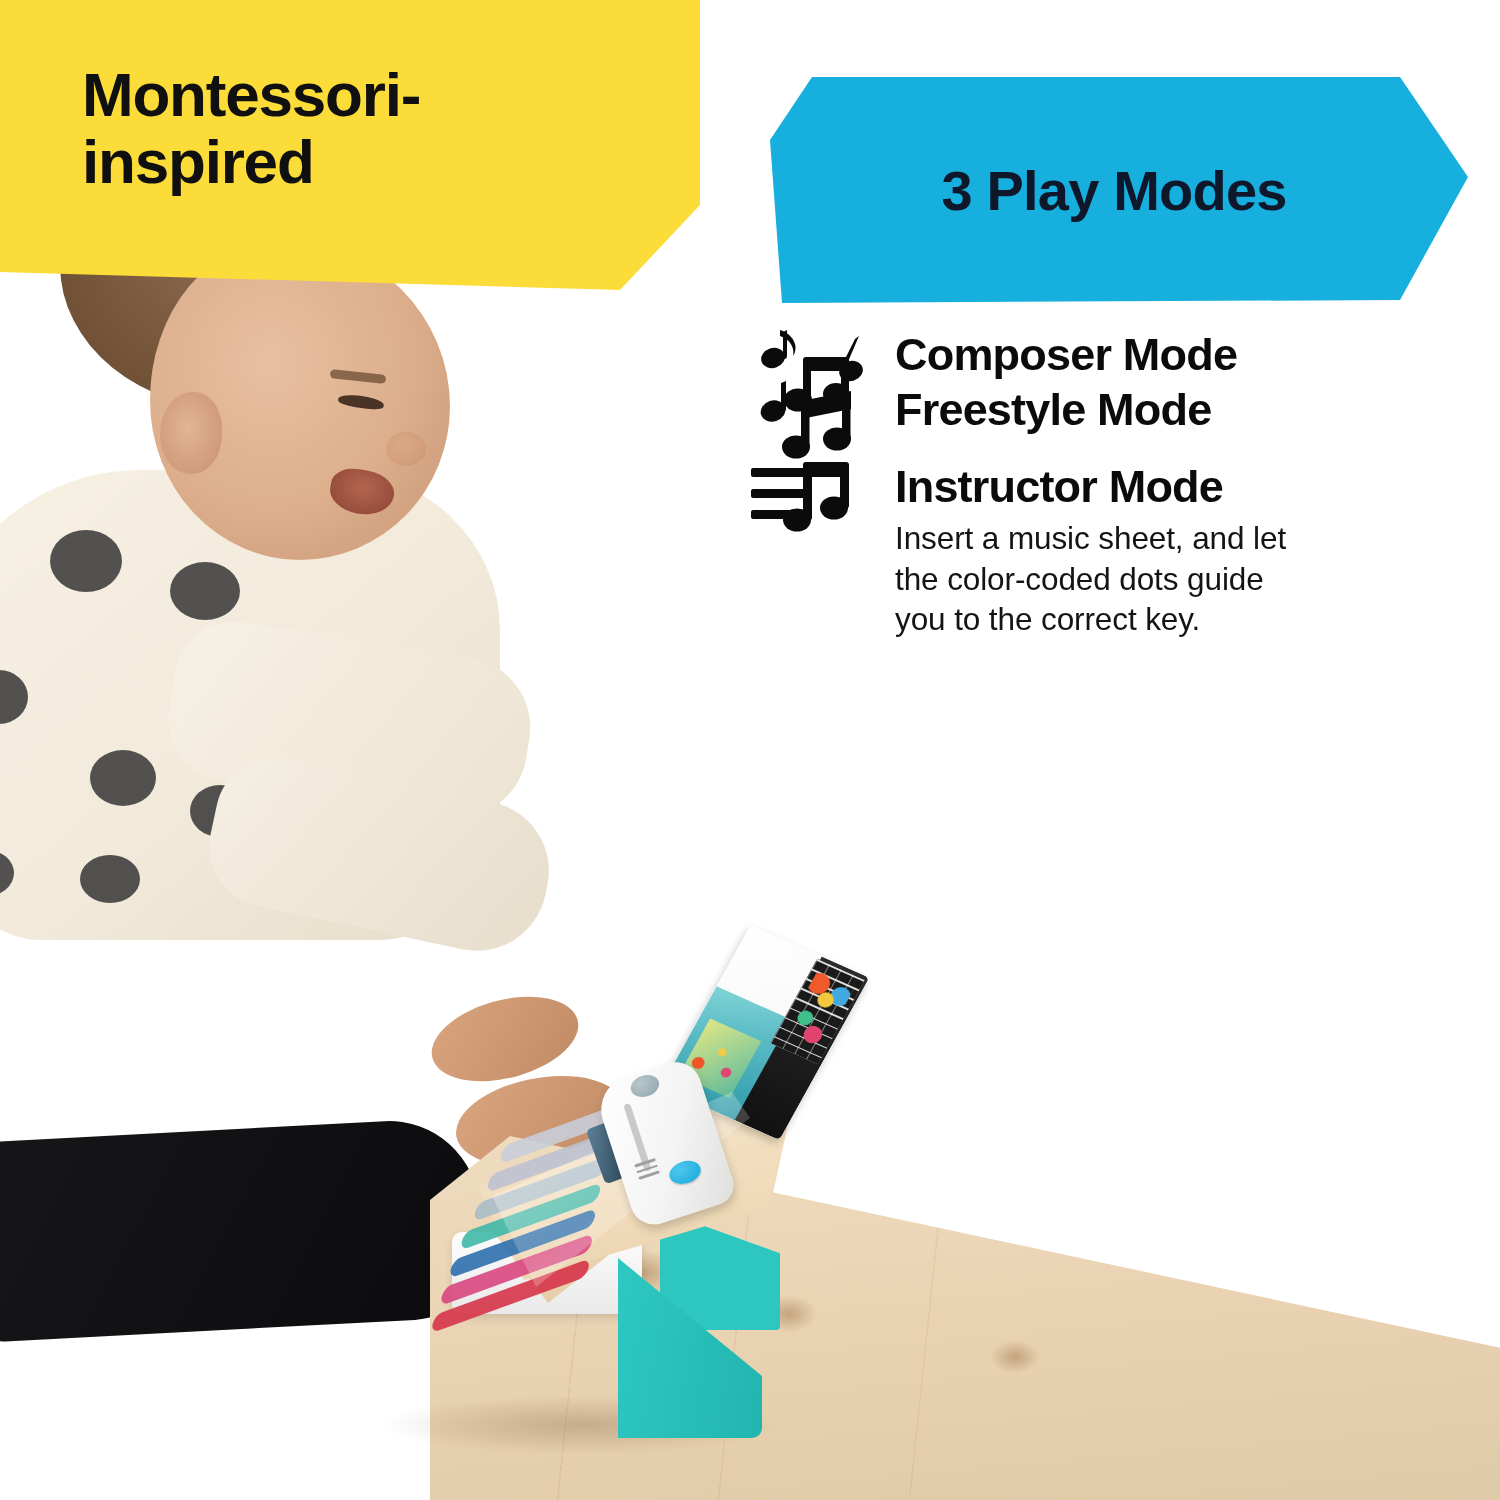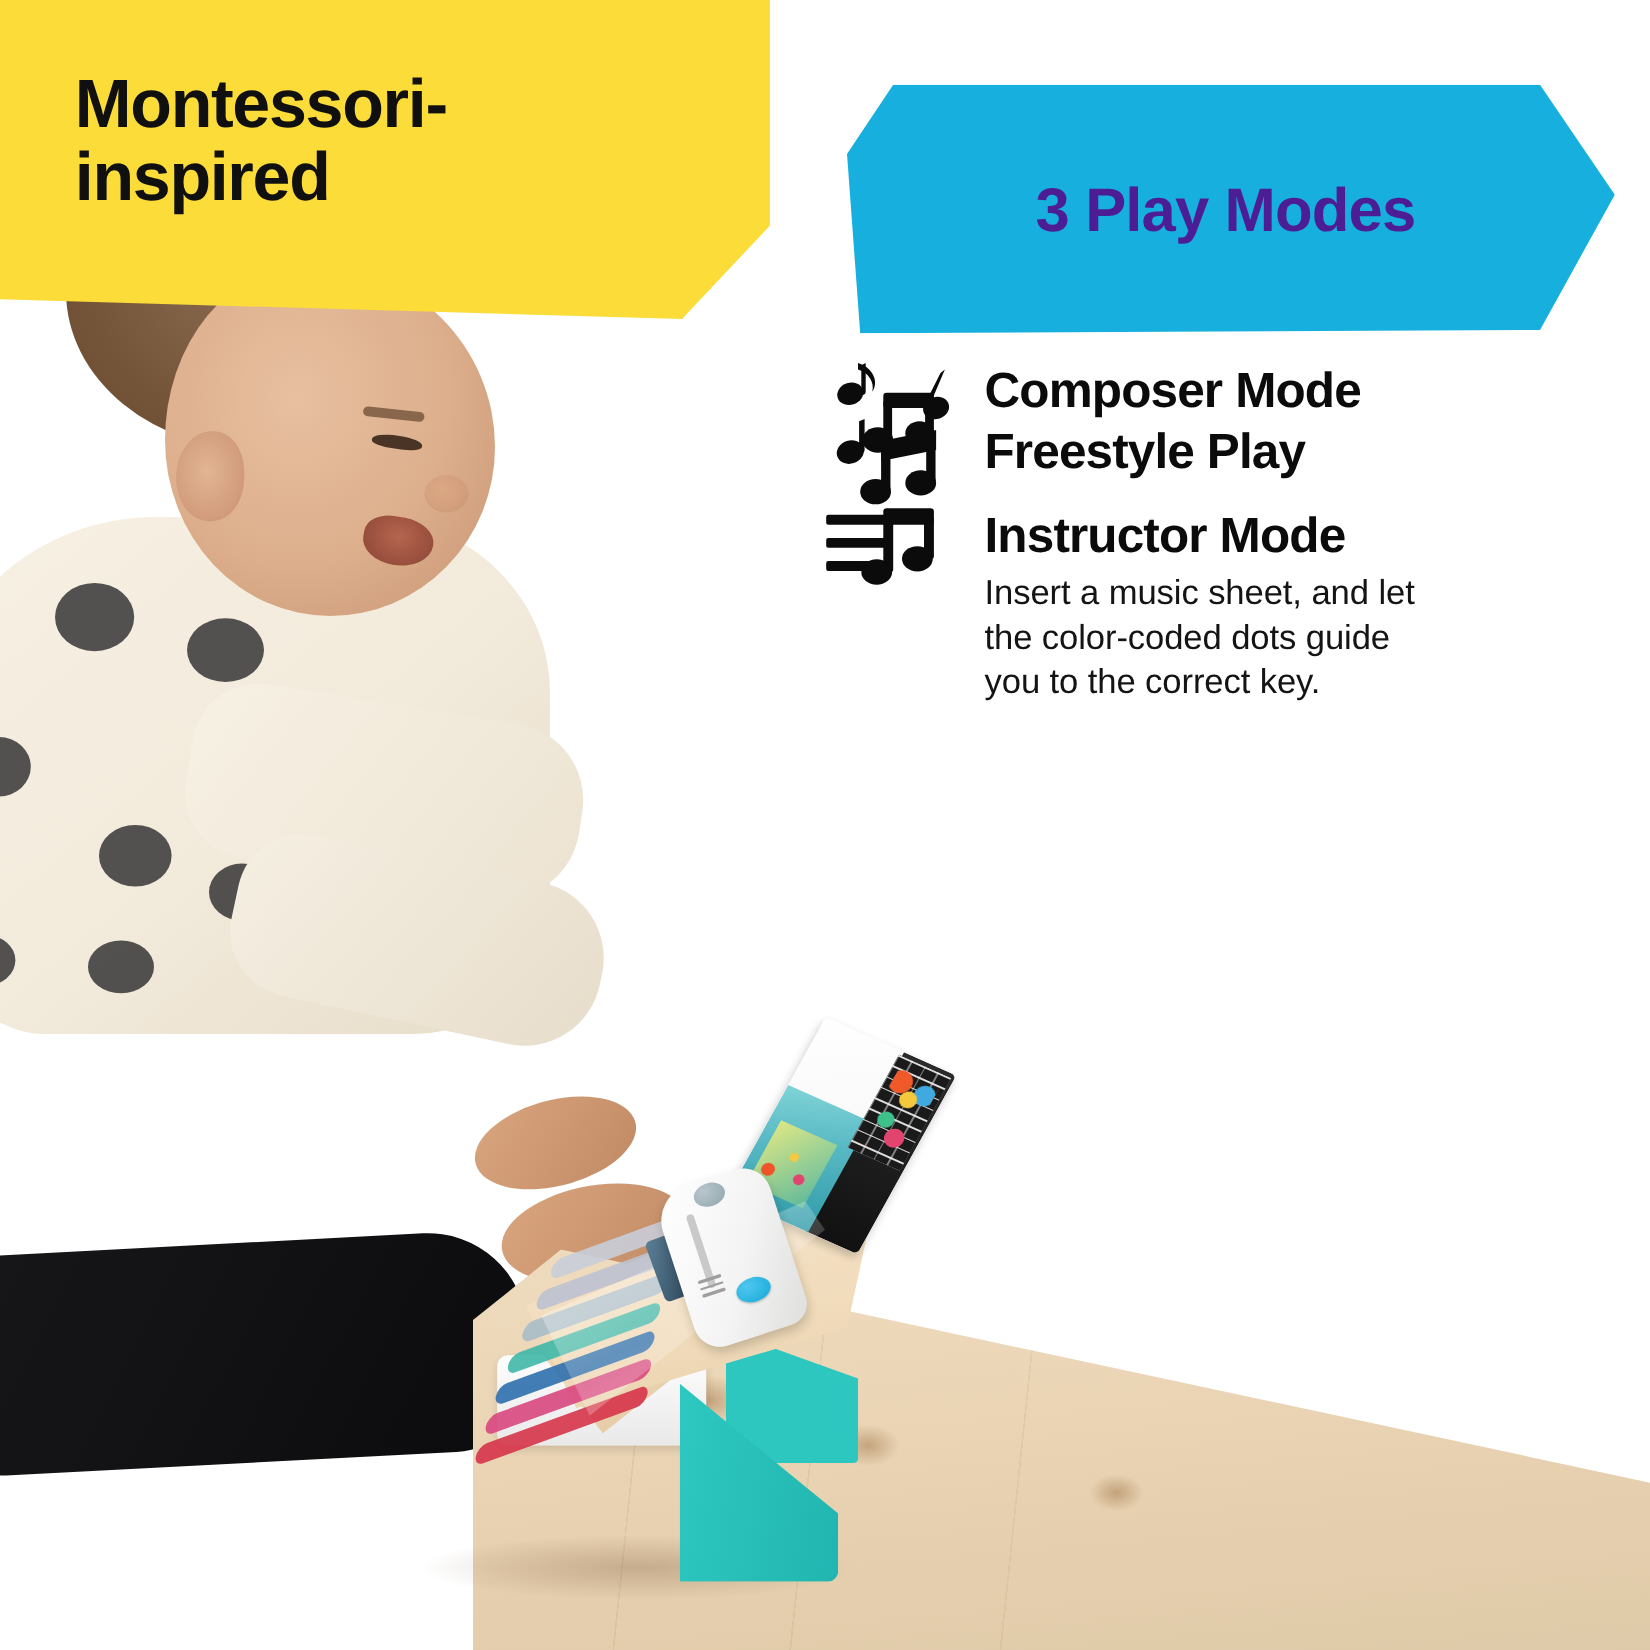--- a/index.html
+++ b/index.html
@@ -13,35 +13,35 @@
   }
 
   
   .banner-yellow{
     position:absolute; left:0; top:0; width:700px; height:290px;
     background:#fbdc38;
     clip-path:polygon(0 0, 700px 0, 700px 205px, 620px 290px, 0 272px);
     z-index:5;
   }
   .banner-yellow .btxt{
-    position:absolute; left:68px; top:62px; width:560px;
+    position:absolute; left:82px; top:62px; width:560px;
     font-size:62px; font-weight:bold; line-height:1.08;
     letter-spacing:-1.2px; color:#101010; white-space:pre-line;
   }
 
   .banner-blue{
     position:absolute; left:740px; top:55px; width:740px; height:265px;
     background:#17b0de;
     clip-path:polygon(30px 85px, 72px 22px, 660px 22px, 728px 122px, 660px 245px, 42px 248px);
     z-index:5;
     display:flex; align-items:center; justify-content:center;
   }
   .banner-blue .btxt{
     font-size:56px; font-weight:bold; letter-spacing:-0.8px;
-    color:#4c1d95; margin-top:6px; margin-left:8px;
+    color:#0f172a; margin-top:6px; margin-left:8px;
   }
 
   
   .features{
     position:absolute; left:745px; top:332px; width:740px; z-index:6;
   }
   .feature{
     position:relative; padding-left:150px; 
   }
   .feature .ficon{
@@ -448,21 +448,21 @@
         <path d="M30 2 L35 0 L35 28 C35 31 31 32 30 29 Z"></path>
         <ellipse cx="22" cy="30" rx="12.5" ry="10.5" transform="rotate(-18 22 30)"></ellipse>
 
         <path d="M50 20 L100 10 L100 28 L50 38 Z"></path>
         <rect x="50" y="26" width="8.5" height="40" rx="2"></rect>
         <rect x="91" y="18" width="8.5" height="40" rx="2"></rect>
         <ellipse cx="45" cy="66" rx="14" ry="11.5"></ellipse>
         <ellipse cx="86" cy="58" rx="14" ry="11.5"></ellipse>
       </svg>
     </span>
-    <div class="ftitle">Freestyle Play</div>
+    <div class="ftitle">Freestyle Mode</div>
   </div>
 
   <div class="feature f3">
     <span class="ficon">
       <svg viewBox="0 0 125 86" xmlns="http://www.w3.org/2000/svg" fill="#0b0b0b">
 
         <rect x="0" y="10" width="60" height="9" rx="2"></rect>
         <rect x="0" y="31" width="55" height="9" rx="2"></rect>
         <rect x="0" y="52" width="50" height="9" rx="2"></rect>
 

